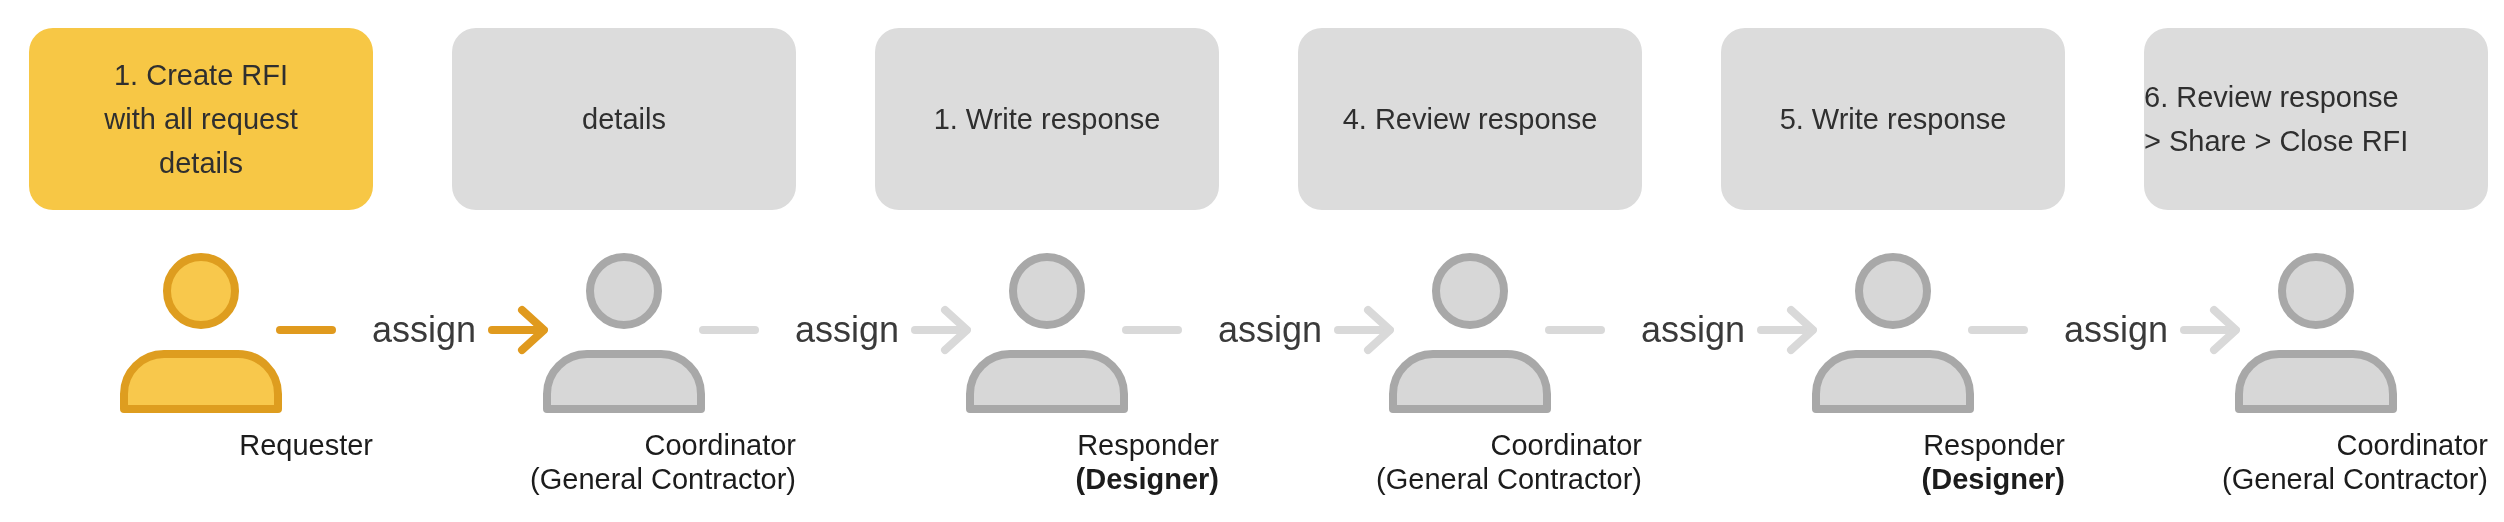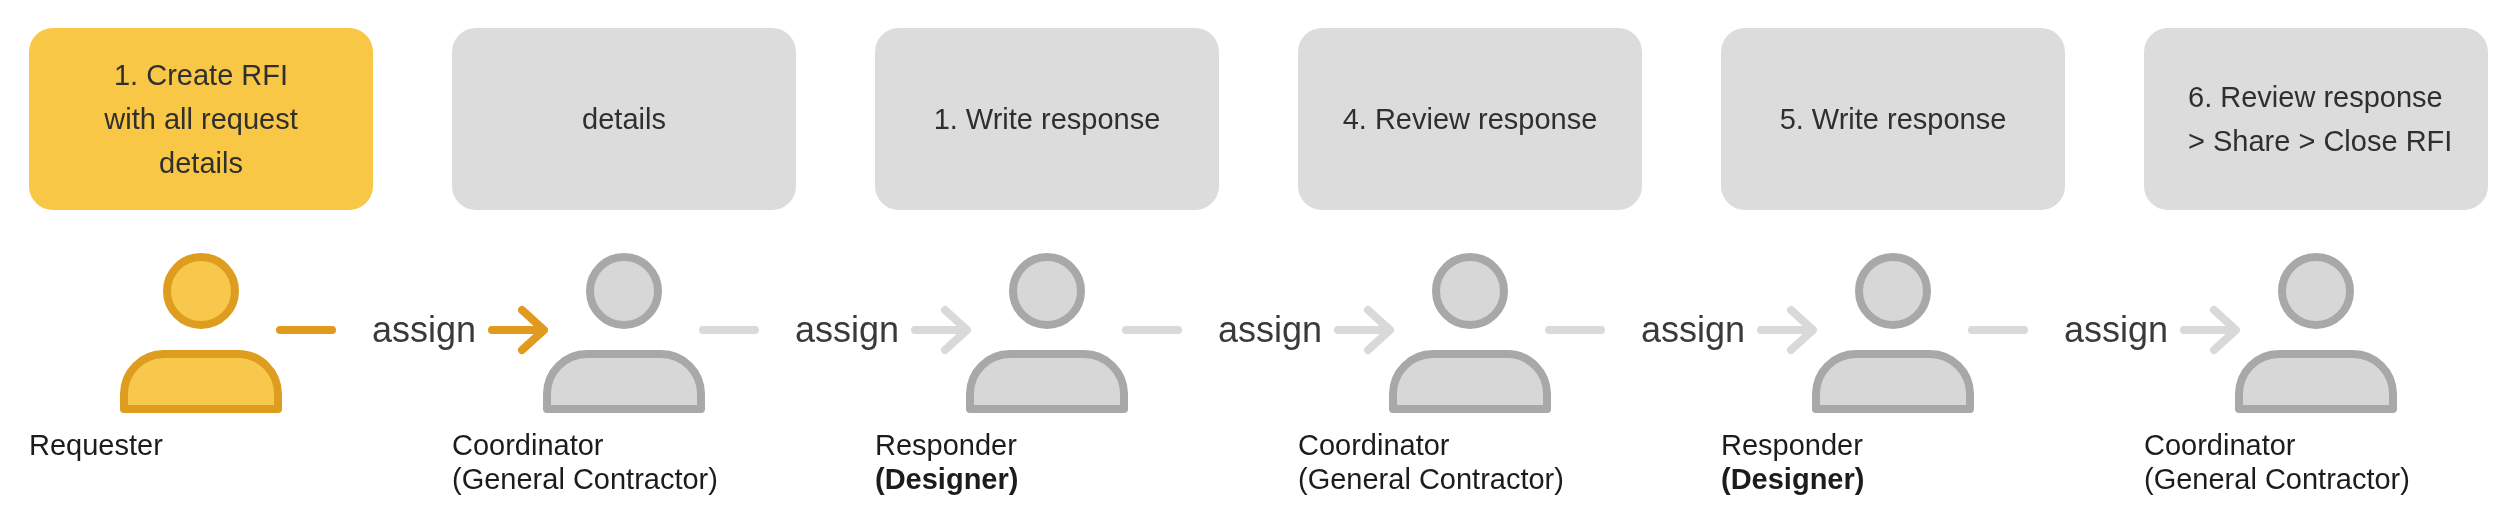--- a/index.html
+++ b/index.html
@@ -34,21 +34,20 @@
     font-size: 29px;
     line-height: 44px;
     color: var(--step-text, #2F2F2F);
     text-align: center;
   }
   .box.highlight { background: var(--box-highlight, #F7C745); }
   .box.gray      { background: var(--box-gray, #DCDCDC); }
   .box.left-align {
     align-items: flex-start;
     text-align: left;
-    padding-left: 44px;
   }
 
   .person {
     display: block;
     margin: 39px auto 0 auto;
   }
   .person.highlight circle, .person.highlight path {
     fill: var(--person-highlight-fill, #F8C84C);
     stroke: var(--person-highlight-stroke, #DE9D1F);
   }
@@ -56,21 +55,21 @@
     fill: var(--person-gray-fill, #D7D7D7);
     stroke: var(--person-gray-stroke, #A8A8A8);
   }
   .person circle, .person path {
     stroke-width: 8;
     stroke-linejoin: round;
   }
 
   .label {
     margin-top: 13px;
-    text-align: left;
+    text-align: right;
     font-size: 29px;
     line-height: 34px;
     color: var(--label-text, #1C1C1C);
   }
   .label .bold { font-weight: 700; }
 
   
   .arrow {
     position: absolute;
     top: 304px;

